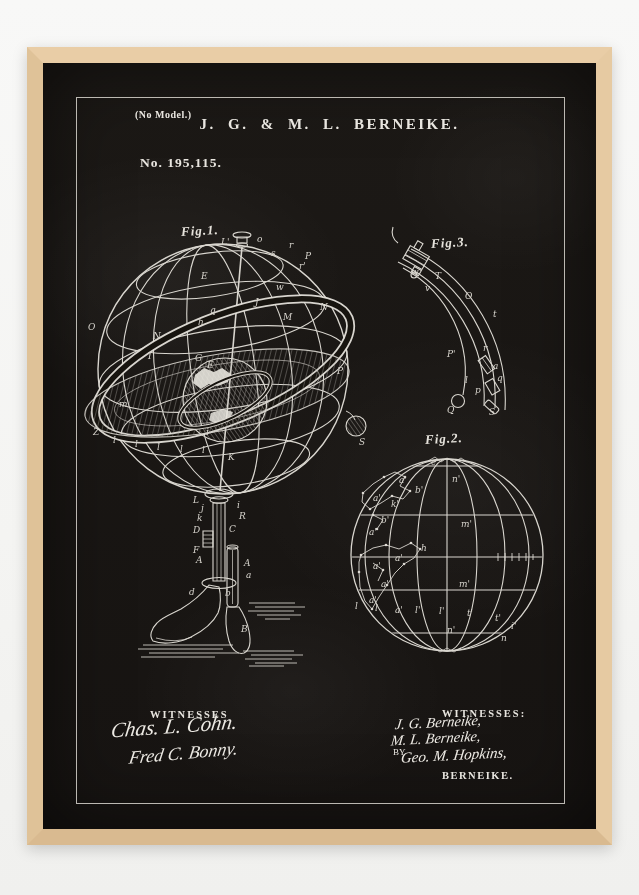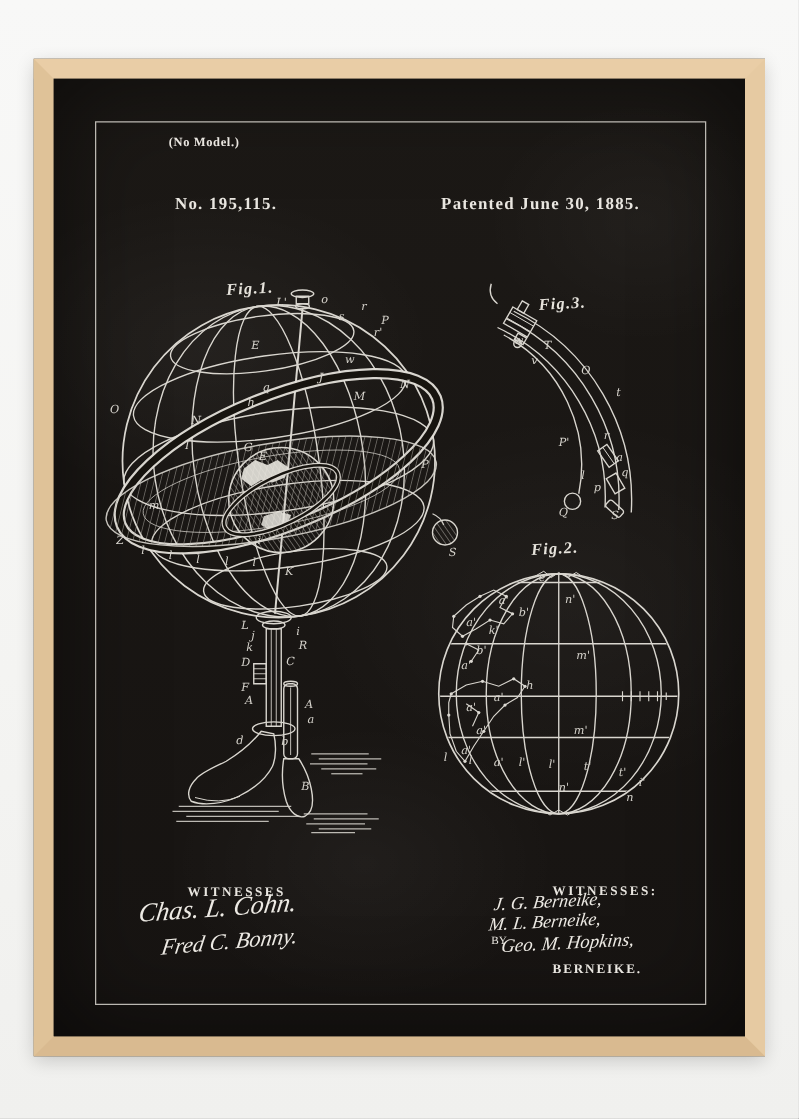--- a/index.html
+++ b/index.html
@@ -64,22 +64,22 @@
 </head>
 <body>
 
 <div class="scene">
   <div class="frame">
     <div class="poster">
 
       <div class="inner-rule"></div>
 
       <div class="chalk no-model">(No Model.)</div>
+      <div class="chalk title1">J. G. &amp; M. L. BERNEIKE.</div>
       <div class="chalk pat-no">No. 195,115.</div>
-      <div class="chalk pat-date">Patented June 30, 1885.</div>
 
       <svg class="drawing" viewBox="0 0 553 766">
         <defs>
           <pattern id="hatchA" width="5" height="5" patternUnits="userSpaceOnUse" patternTransform="rotate(24)">
             <line x1="0" y1="0" x2="0" y2="5" stroke="#b3b0a9" stroke-width="0.8"></line>
           </pattern>
           <pattern id="hatchB" width="3.6" height="3.6" patternUnits="userSpaceOnUse" patternTransform="rotate(-35)">
             <line x1="0" y1="0" x2="0" y2="3.6" stroke="#bdbab3" stroke-width="0.7"></line>
           </pattern>
           <clipPath id="globeClip">

